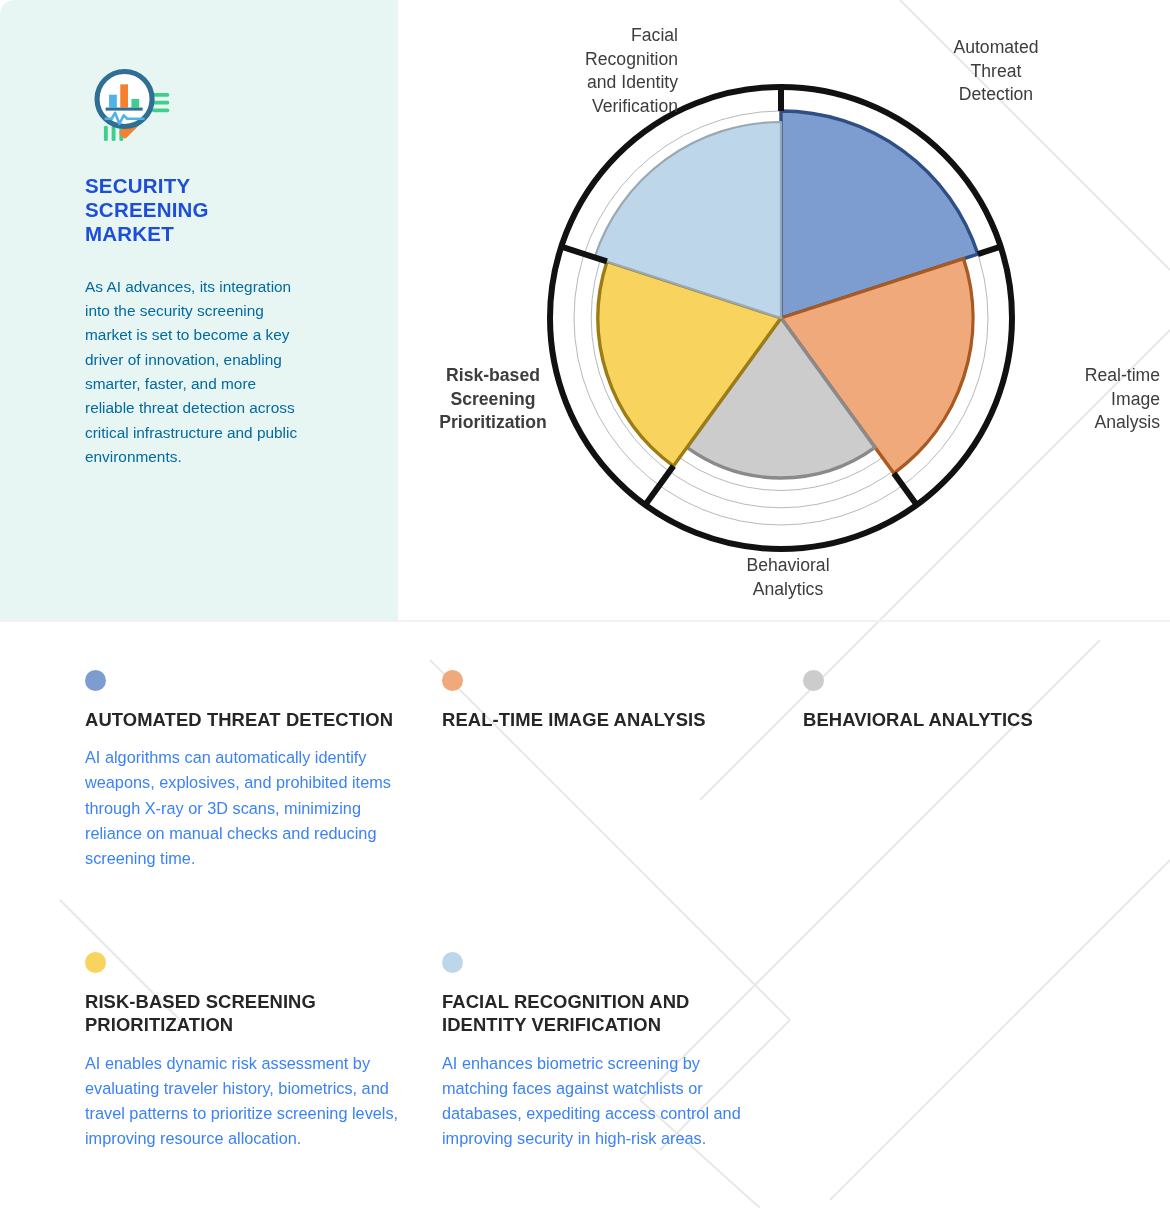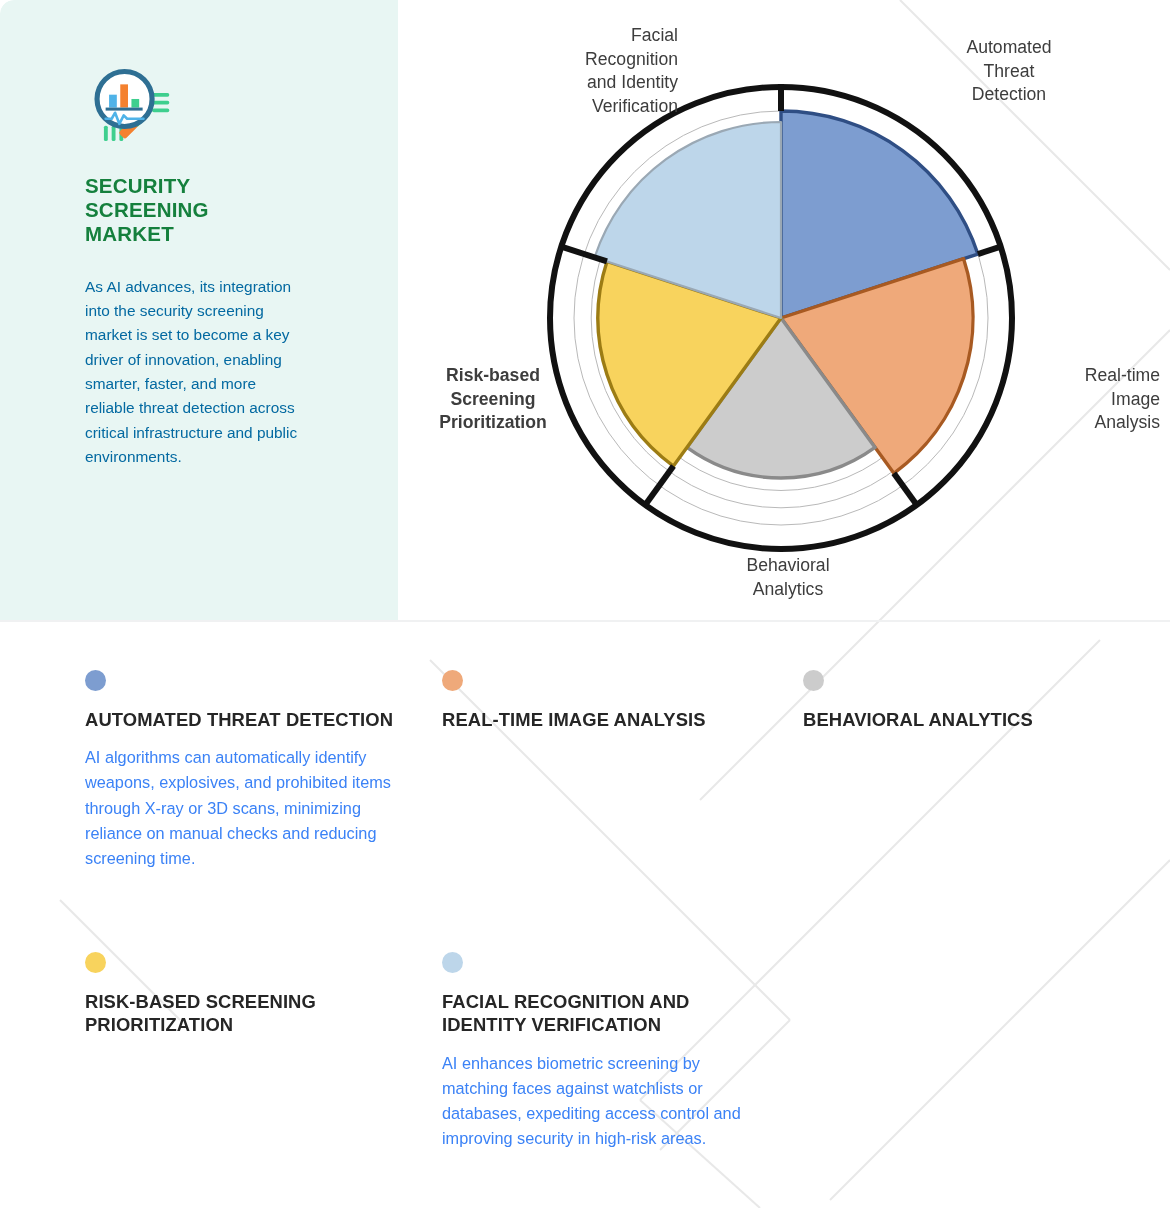--- a/index.html
+++ b/index.html
@@ -39,21 +39,21 @@
     background:#f0f1f2;
   }
   .mint-inner{
     position:absolute;left:85px;top:62px;width:280px;
   }
   .brand-icon{width:86px;height:86px;display:block;}
   .panel-title{
     margin:26px 0 0 0;
     font-size:20.5px;line-height:1.18;
     font-weight:bold;letter-spacing:.2px;
-    color:#15803d;
+    color:#1d4ed8;
     text-transform:uppercase;
     max-width:180px;
   }
   .panel-body{
     margin:28px 0 0 0;
     font-size:15.4px;line-height:1.58;
     color:#0369a1;
     max-width:222px;
   }
 
@@ -63,21 +63,21 @@
   }
   .chart-svg{position:absolute;left:0;top:0;}
   .axis-label{
     position:absolute;
     font-size:17.6px;line-height:1.34;
     color:#3d3d3d;
     text-align:center;
     white-space:pre-line;
   }
   .lbl-facial{left:90px;top:24px;width:190px;text-align:right;}
-  .lbl-auto{left:521px;top:36px;width:180px;text-align:center;}
+  .lbl-auto{left:508px;top:36px;width:180px;text-align:center;}
   .lbl-real{left:602px;top:364px;width:160px;text-align:right;}
   .lbl-behav{left:300px;top:554px;width:180px;text-align:center;}
   .lbl-risk{left:5px;top:364px;width:180px;text-align:center;font-weight:bold;}
 
   
   .cards{
     position:absolute;left:0;top:640px;width:1170px;height:568px;
     z-index:2;
   }
   .card{position:absolute;}
@@ -228,20 +228,21 @@
     </div>
 
     <div class="card c3">
       <span class="dot" style="background:#cccccc"></span>
       <h2 class="card-title">BEHAVIORAL ANALYTICS</h2>
     </div>
 
     <div class="card c4">
       <span class="dot" style="background:#f8d35d"></span>
       <h2 class="card-title">RISK-BASED SCREENING PRIORITIZATION</h2>
+      <p class="card-body">AI enables dynamic risk assessment by evaluating traveler history, biometrics, and travel patterns to prioritize screening levels, improving resource allocation.</p>
     </div>
 
     <div class="card c5">
       <span class="dot" style="background:#bdd6ea"></span>
       <h2 class="card-title">FACIAL RECOGNITION AND IDENTITY VERIFICATION</h2>
       <p class="card-body">AI enhances biometric screening by matching faces against watchlists or databases, expediting access control and improving security in high-risk areas.</p>
     </div>
 
   </div>
 </div>

